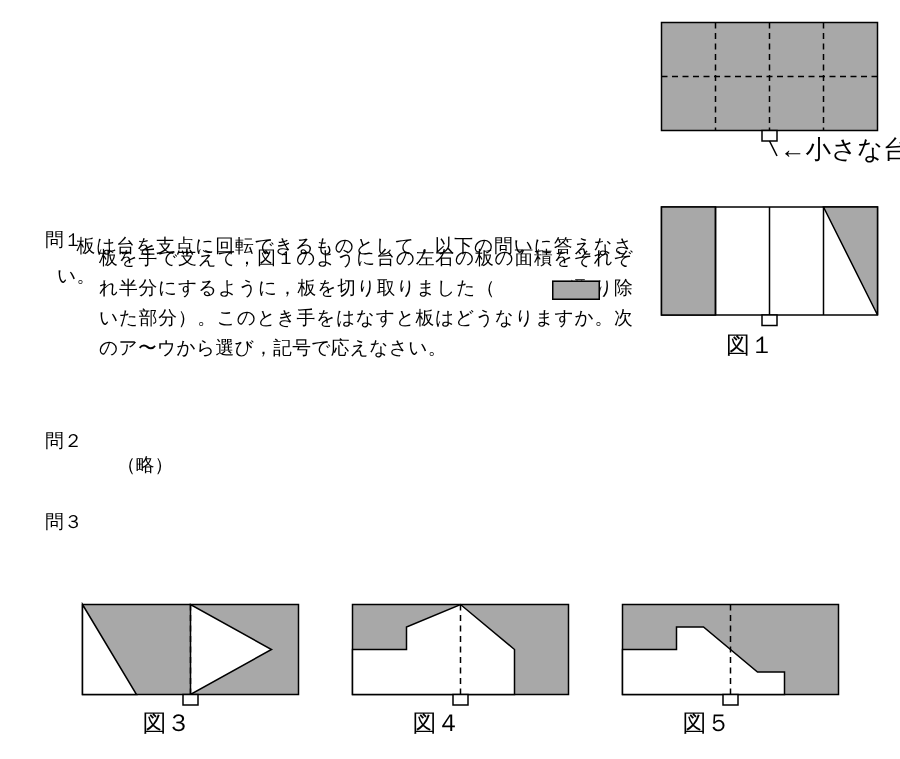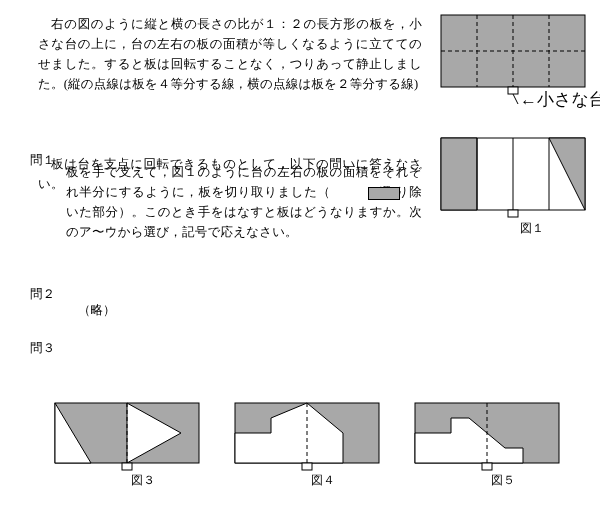--- a/index.html
+++ b/index.html
@@ -35,41 +35,40 @@
   .choices {
     position: absolute;
     font-size: 12.5px;
     line-height: 20px;
   }
   .bold {
     font-weight: bold;
   }
   .figcap {
     position: absolute;
-    font-size: 12px;
-    text-align: right;
+    font-size: 16px;
+    text-align: left;
   }
   .callout {
     position: absolute;
     font-size: 17px;
     white-space: nowrap;
   }
   svg {
     display: block;
   }
   .fig-wrap {
     position: absolute;
   }
 </style>
 </head>
 <body>
 
 <div class="page">
 
-  <div class="para" style="left:38px; top:14px; width:384px;">　右の図のように縦と横の長さの比が１：２の長方形の板を，小さな台の上に，台の左右の板の面積が等しくなるように立ててのせました。すると板は回転することなく，つりあって静止しました。(縦の点線は板を４等分する線，横の点線は板を２等分する線)</div>
 
   <div class="para" style="left:38px; top:113px; width:384px;margin-top:41px;">　板は台を支点に回転できるものとして，以下の問いに答えなさい。</div>
 
   <div class="fig-wrap" style="left:438px; top:12px;">
     <svg width="152" height="100" viewBox="0 0 152 100">
 
       <rect x="3" y="3" width="144" height="72" fill="#a8a8a8" stroke="#000000" stroke-width="1"></rect>
 
       <line x1="39" y1="3" x2="39" y2="75" stroke="#000000" stroke-width="1" stroke-dasharray="4,3"></line>
       <line x1="75" y1="3" x2="75" y2="75" stroke="#000000" stroke-width="1" stroke-dasharray="4,3"></line>

